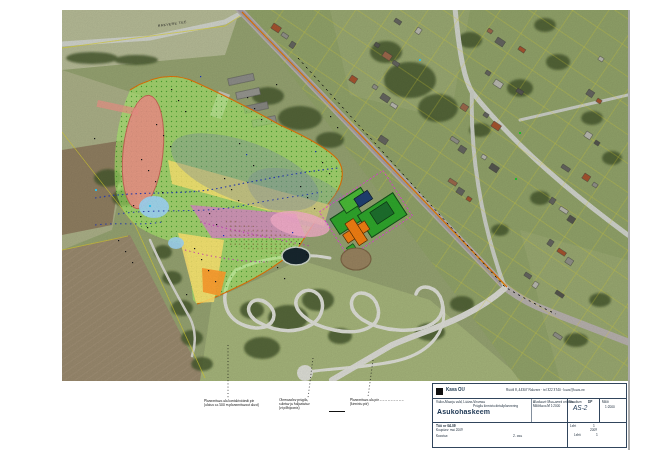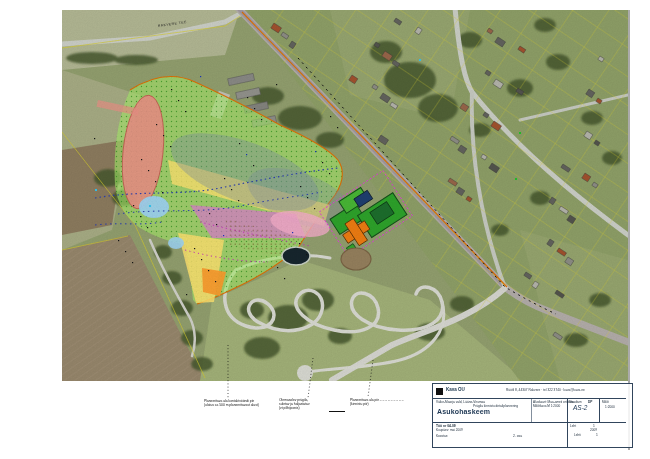--- a/index.html
+++ b/index.html
@@ -5,21 +5,21 @@
   html,body{margin:0;padding:0;background:#fff;}
   #page{position:relative;width:650px;height:459px;background:#fff;overflow:hidden;
         font-family:"Liberation Sans",sans-serif;}
   #mapwrap{position:absolute;left:0;top:0;width:650px;height:459px;}
   
   .s{position:absolute;transform:scale(.5);transform-origin:0 0;white-space:nowrap;
      line-height:1.2;color:#1c2b3a;}
   .ann{color:#101010;}
   .tb-line{position:absolute;background:#31455c;}
   #tb{position:absolute;left:432px;top:383px;width:193px;height:63px;
-      border:0.6px solid #31455c;background:rgba(255,255,255,.85);padding-left:6px;}
+      border:0.6px solid #31455c;background:rgba(255,255,255,.85);}
   .logo{position:absolute;left:3px;top:3.5px;width:7px;height:7px;background:#111;}
   .dash-sample{position:absolute;left:329px;top:411px;width:16px;border-top:1.1px solid #111;}
 </style>
 </head>
 <body>
 <div id="page">
 
 <div id="mapwrap">
 <svg width="650" height="459" viewBox="0 0 650 459" xmlns="http://www.w3.org/2000/svg">
   <defs>

